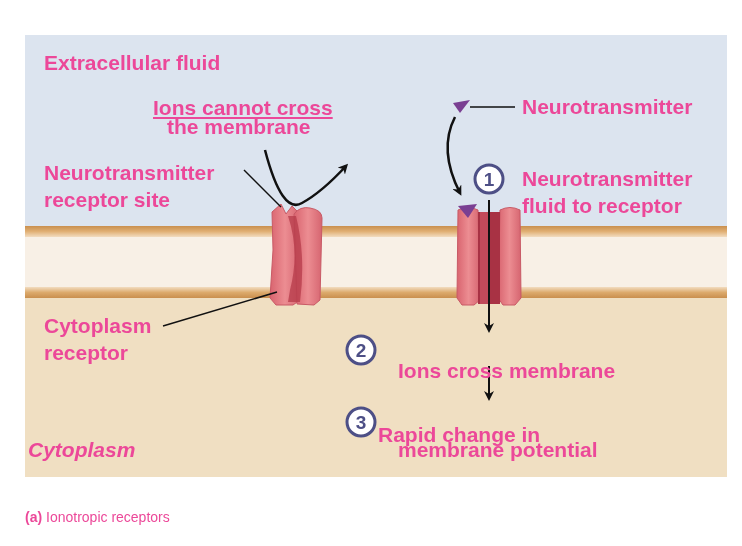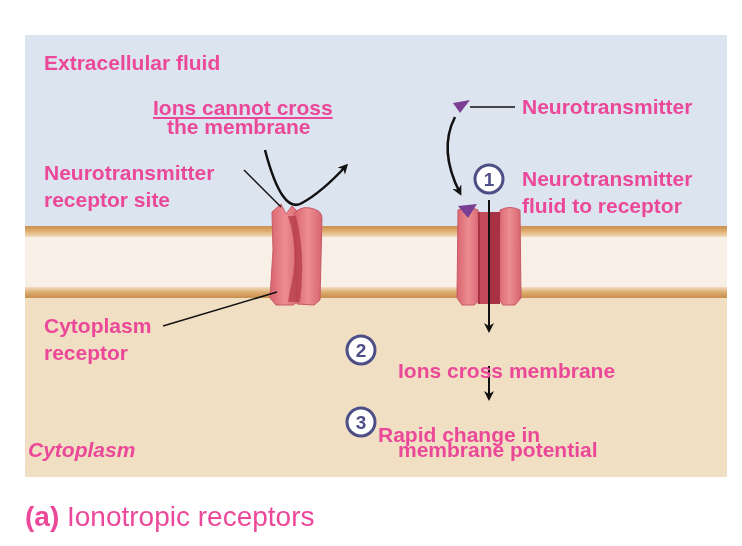--- a/index.html
+++ b/index.html
@@ -95,16 +95,16 @@
 <div class="lbl" style="left:44px;top:313px;">Cytoplasm</div>
 <div class="lbl" style="left:44px;top:340px;">receptor</div>
 
 <div class="lbl" style="left:398px;top:358px;">Ions cross membrane</div>
 
 <div class="lbl" style="left:378px;top:410px;margin-top:12px;">Rapid change in</div>
 <div class="lbl" style="left:398px;top:437px;">membrane potential</div>
 
 <div class="lbl" style="left:28px;top:437px;font-style:italic;">Cytoplasm</div>
 
-<div class="lbl" style="left:25px;top:504px;font-size:28px;">
+<div class="lbl" style="left:25px;top:504px;font-size:14px;">
   <span>(a)</span>
   <span style="font-weight:normal;">Ionotropic receptors</span>
 </div>
 
 </body></html>

